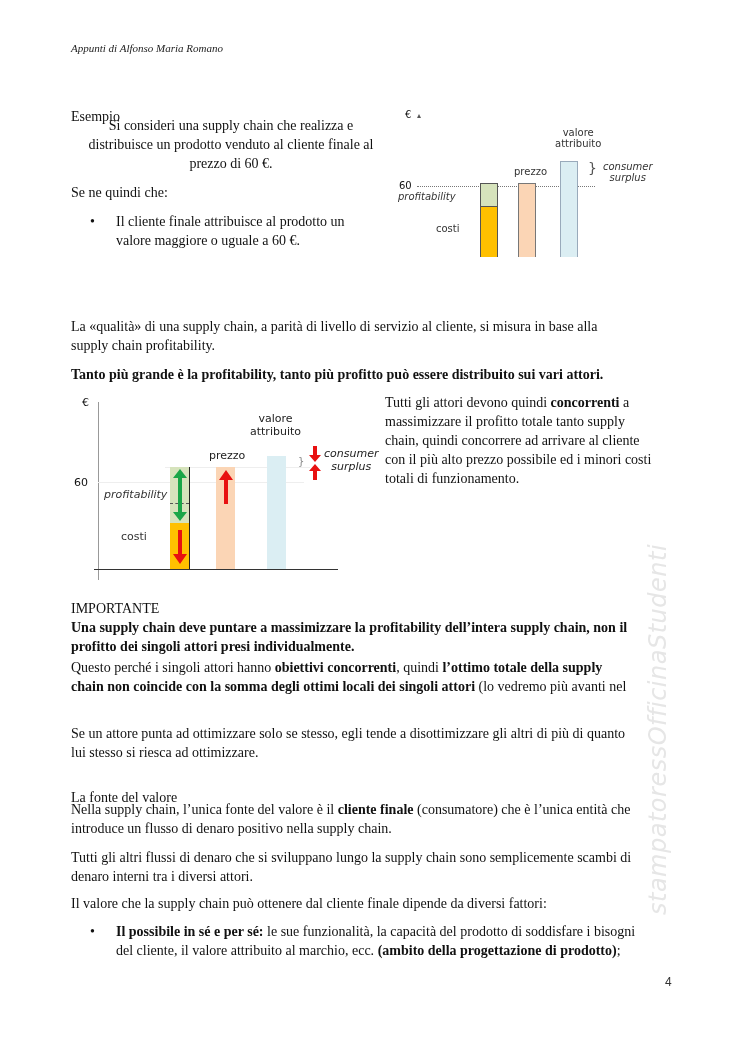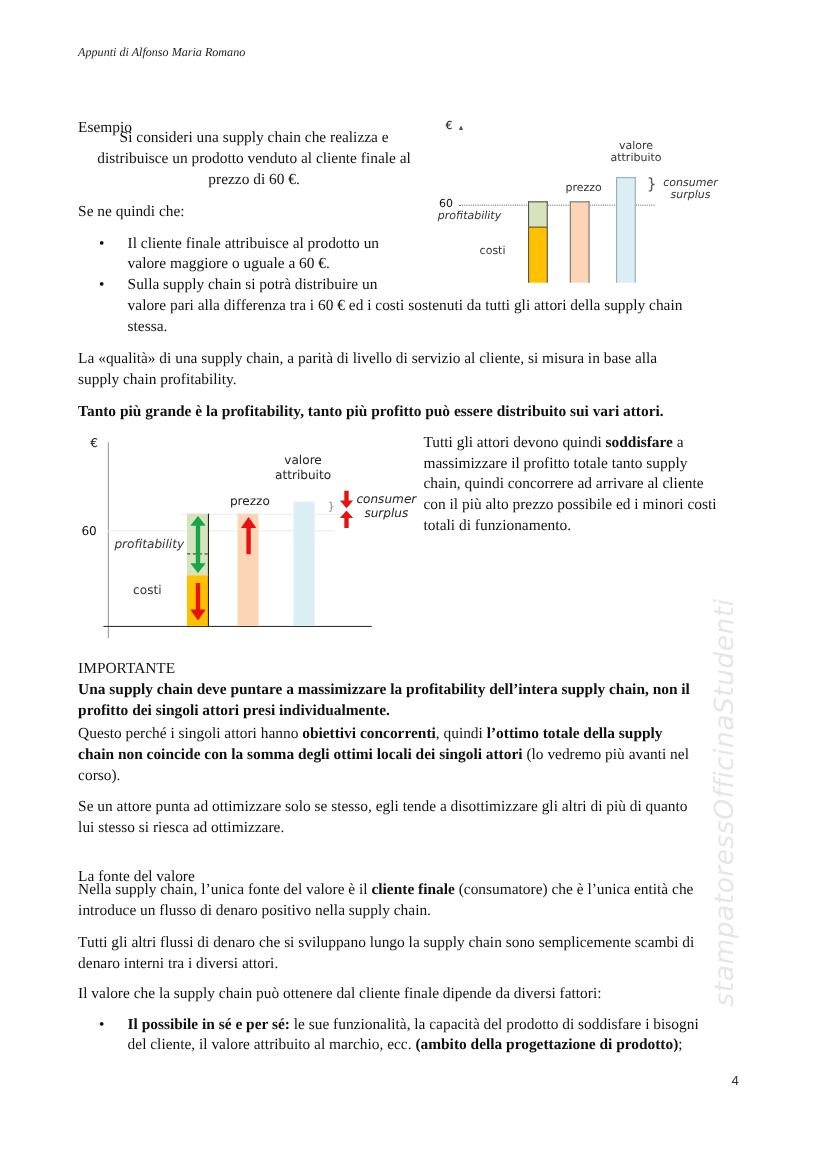--- a/index.html
+++ b/index.html
@@ -29,25 +29,20 @@
   <div>Si consideri una supply chain che realizza e</div>
   <div>distribuisce un prodotto venduto al cliente finale al</div>
   <div>prezzo di 60 €.</div>
 </div>
 <div class="p" style="top:183px;">Se ne quindi che:</div>
 
 <ul class="bul" style="left:71px; top:212px; width:620px;">
   <li>
     <div>Il cliente finale attribuisce al prodotto un</div>
     <div>valore maggiore o uguale a 60 €.</div>
-  </li>
-  <li>
-    <div>Sulla supply chain si potrà distribuire un</div>
-    <div>valore pari alla differenza tra i 60 € ed i costi sostenuti da tutti gli attori della supply chain</div>
-    <div>stessa.</div>
   </li>
 </ul>
 
 <div class="abs" style="left:395px; top:105px; width:280px; height:160px;">
   <span class="chart-lbl" style="left:10px; top:4px; font-size:10px;">€</span>
   <span class="chart-lbl" style="left:22px; top:6px; font-size:8px; color:#555;">▴</span>
   <span class="chart-lbl" style="left:4px; top:75px; font-size:10px;">60</span>
   <div class="abs" style="left:22px; top:81px; width:178px; border-top:1px dotted #777;"></div>
 
   <div class="abs" style="left:85px; top:78px; width:16px; height:23px; background:#d6e3bc; border:1px solid #555; border-bottom:none;"></div>
@@ -116,38 +111,37 @@
   <svg class="abs" style="left:239px; top:72px;" width="12" height="16">
     <polygon points="6,0 12,7 8,7 8,16 4,16 4,7 0,7" fill="#e81010"></polygon>
   </svg>
   <span class="chart-lbl" style="left:254px; top:55px; font-size:11px; font-style:italic; color:#222; text-align:center;">
     <div>consumer</div>
     <div>surplus</div>
   </span>
 </div>
 
 <div class="p" style="left:385px; top:393px; width:300px;">
-  <div><span>Tutti gli attori devono quindi </span><span class="b">soddisfare</span><span> a</span></div>
+  <div><span>Tutti gli attori devono quindi </span><span class="b">concorrenti</span><span> a</span></div>
   <div>massimizzare il profitto totale tanto supply</div>
   <div>chain, quindi concorrere ad arrivare al cliente</div>
   <div>con il più alto prezzo possibile ed i minori costi</div>
   <div>totali di funzionamento.</div>
 </div>
 
 <div class="watermark">stampatoressOfficinaStudenti</div>
 
 <div class="p h" style="top:582px;">IMPORTANTE</div>
 <div class="p b" style="top:618px; width:620px;">
   <div>Una supply chain deve puntare a massimizzare la profitability dell’intera supply chain, non il</div>
   <div>profitto dei singoli attori presi individualmente.</div>
 </div>
 <div class="p" style="top:658px; width:620px;">
   <div><span>Questo perché i singoli attori hanno </span><span class="b">obiettivi concorrenti</span><span>, quindi </span><span class="b">l’ottimo totale della supply</span></div>
   <div><span class="b">chain non coincide con la somma degli ottimi locali dei singoli attori</span><span> (lo vedremo più avanti nel</span></div>
-  <div>corso).</div>
 </div>
 <div class="p" style="top:724px; width:620px;">
   <div>Se un attore punta ad ottimizzare solo se stesso, egli tende a disottimizzare gli altri di più di quanto</div>
   <div>lui stesso si riesca ad ottimizzare.</div>
 </div>
 
 <div class="p h" style="top:771px;">La fonte del valore</div>
 <div class="p" style="top:800px; width:620px;">
   <div><span>Nella supply chain, l’unica fonte del valore è il </span><span class="b">cliente finale</span><span> (consumatore) che è l’unica entità che</span></div>
   <div>introduce un flusso di denaro positivo nella supply chain.</div>

